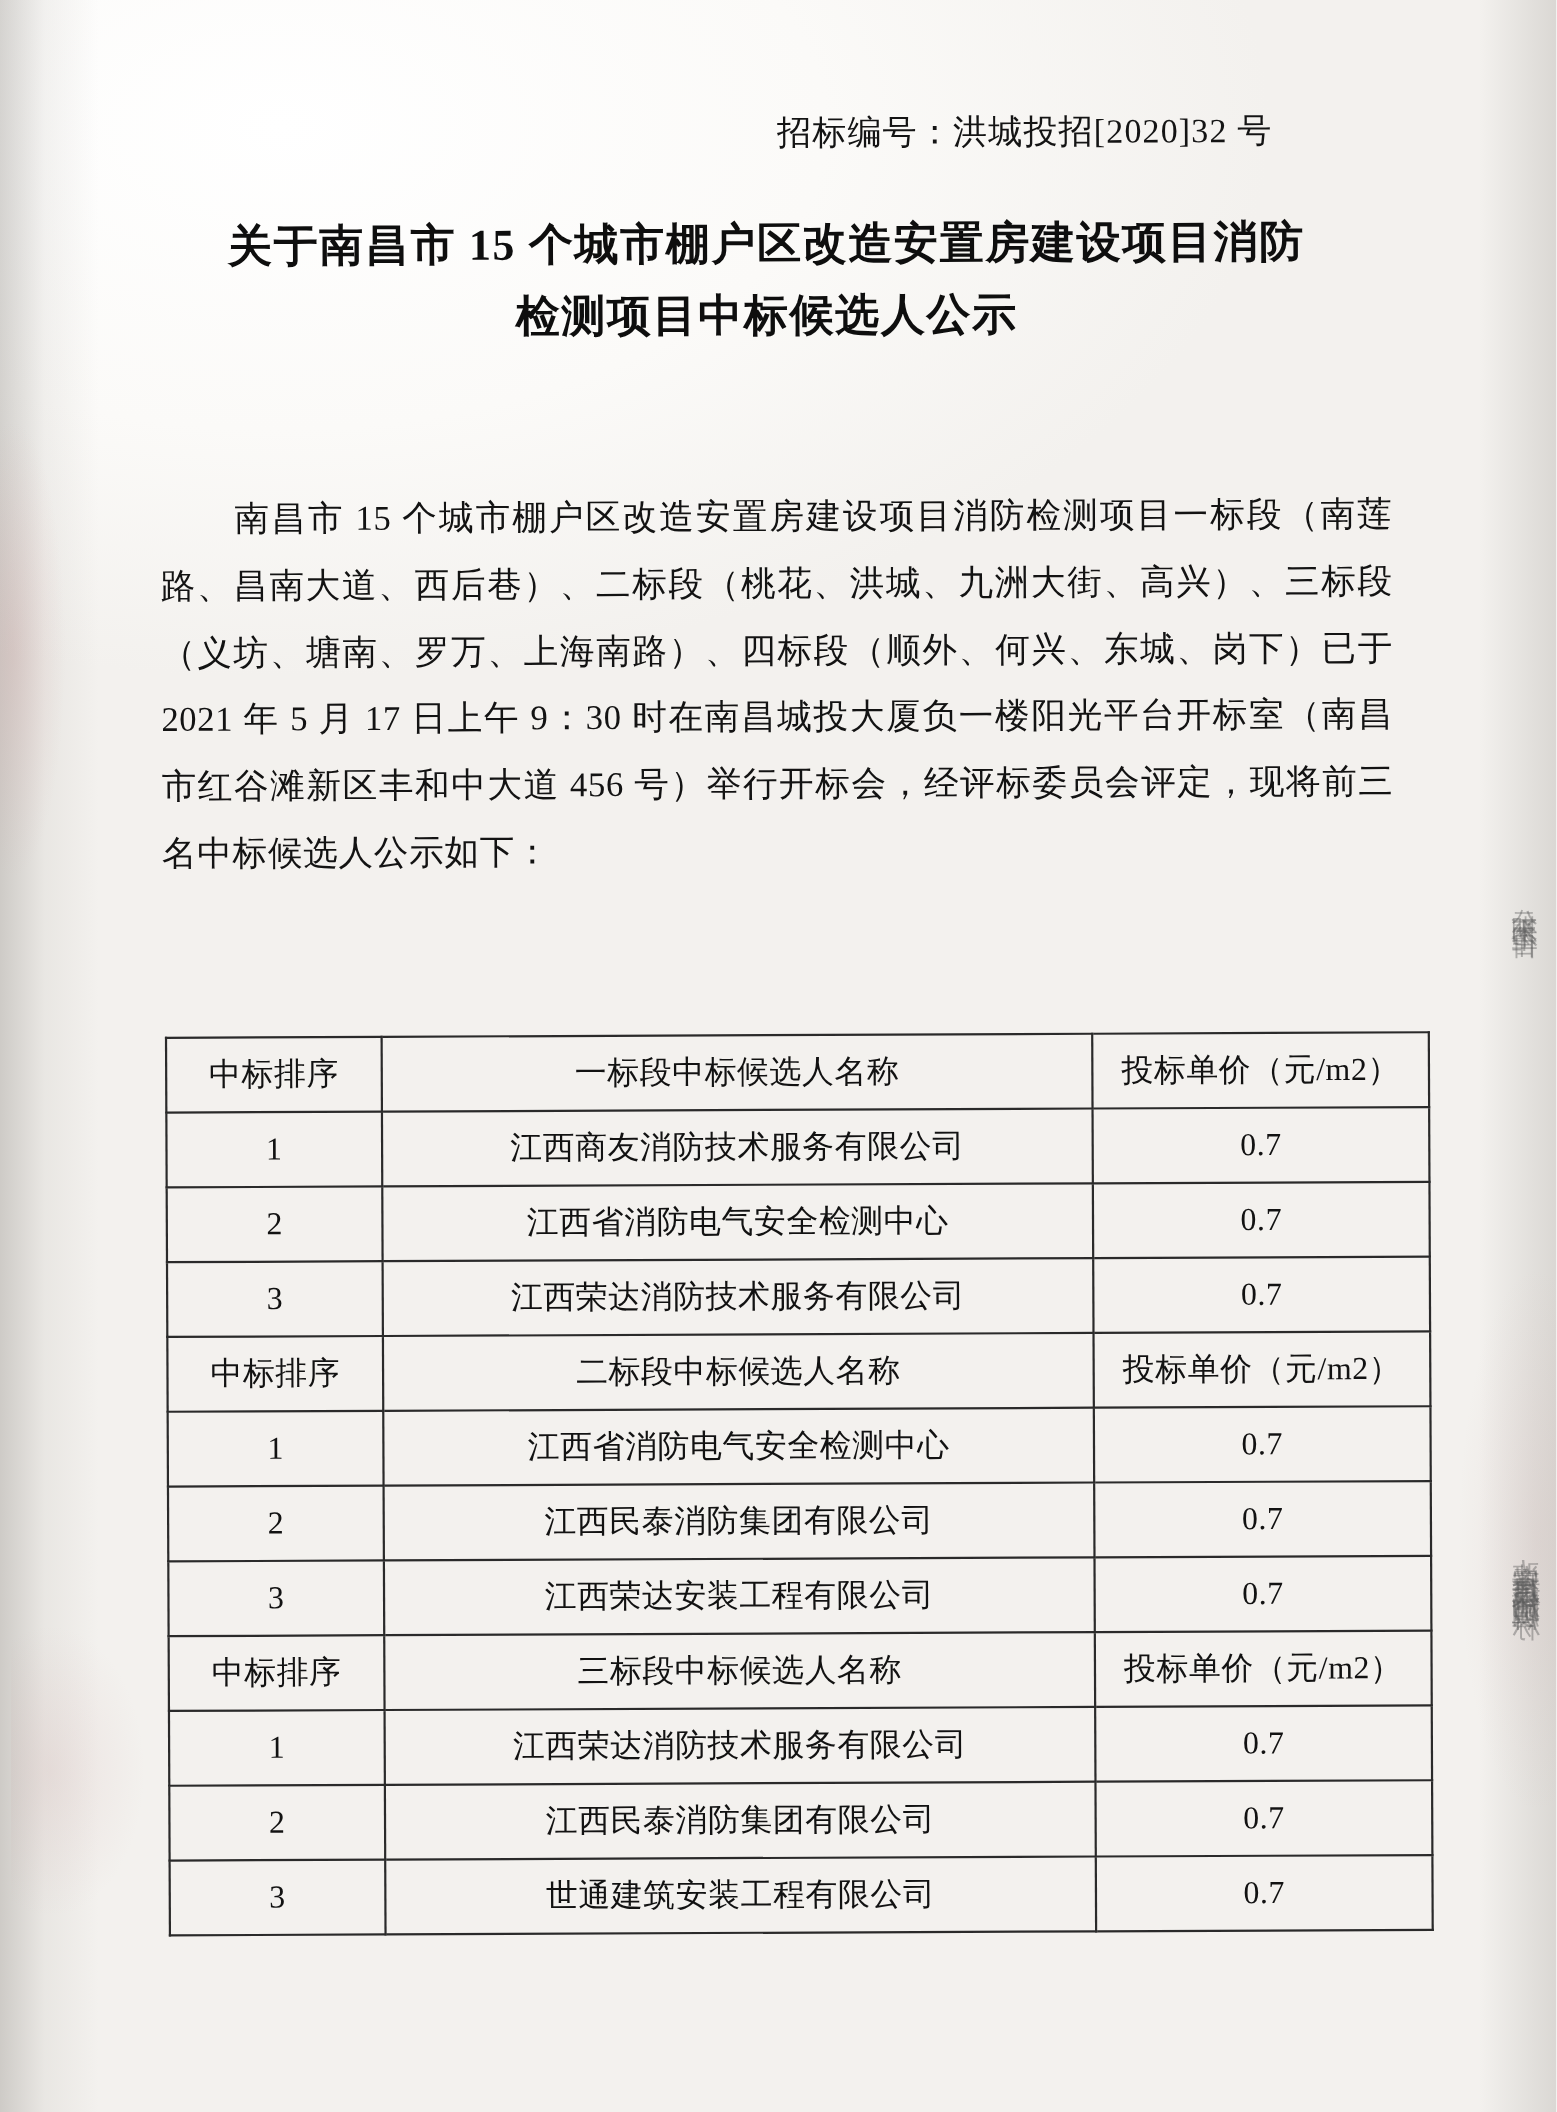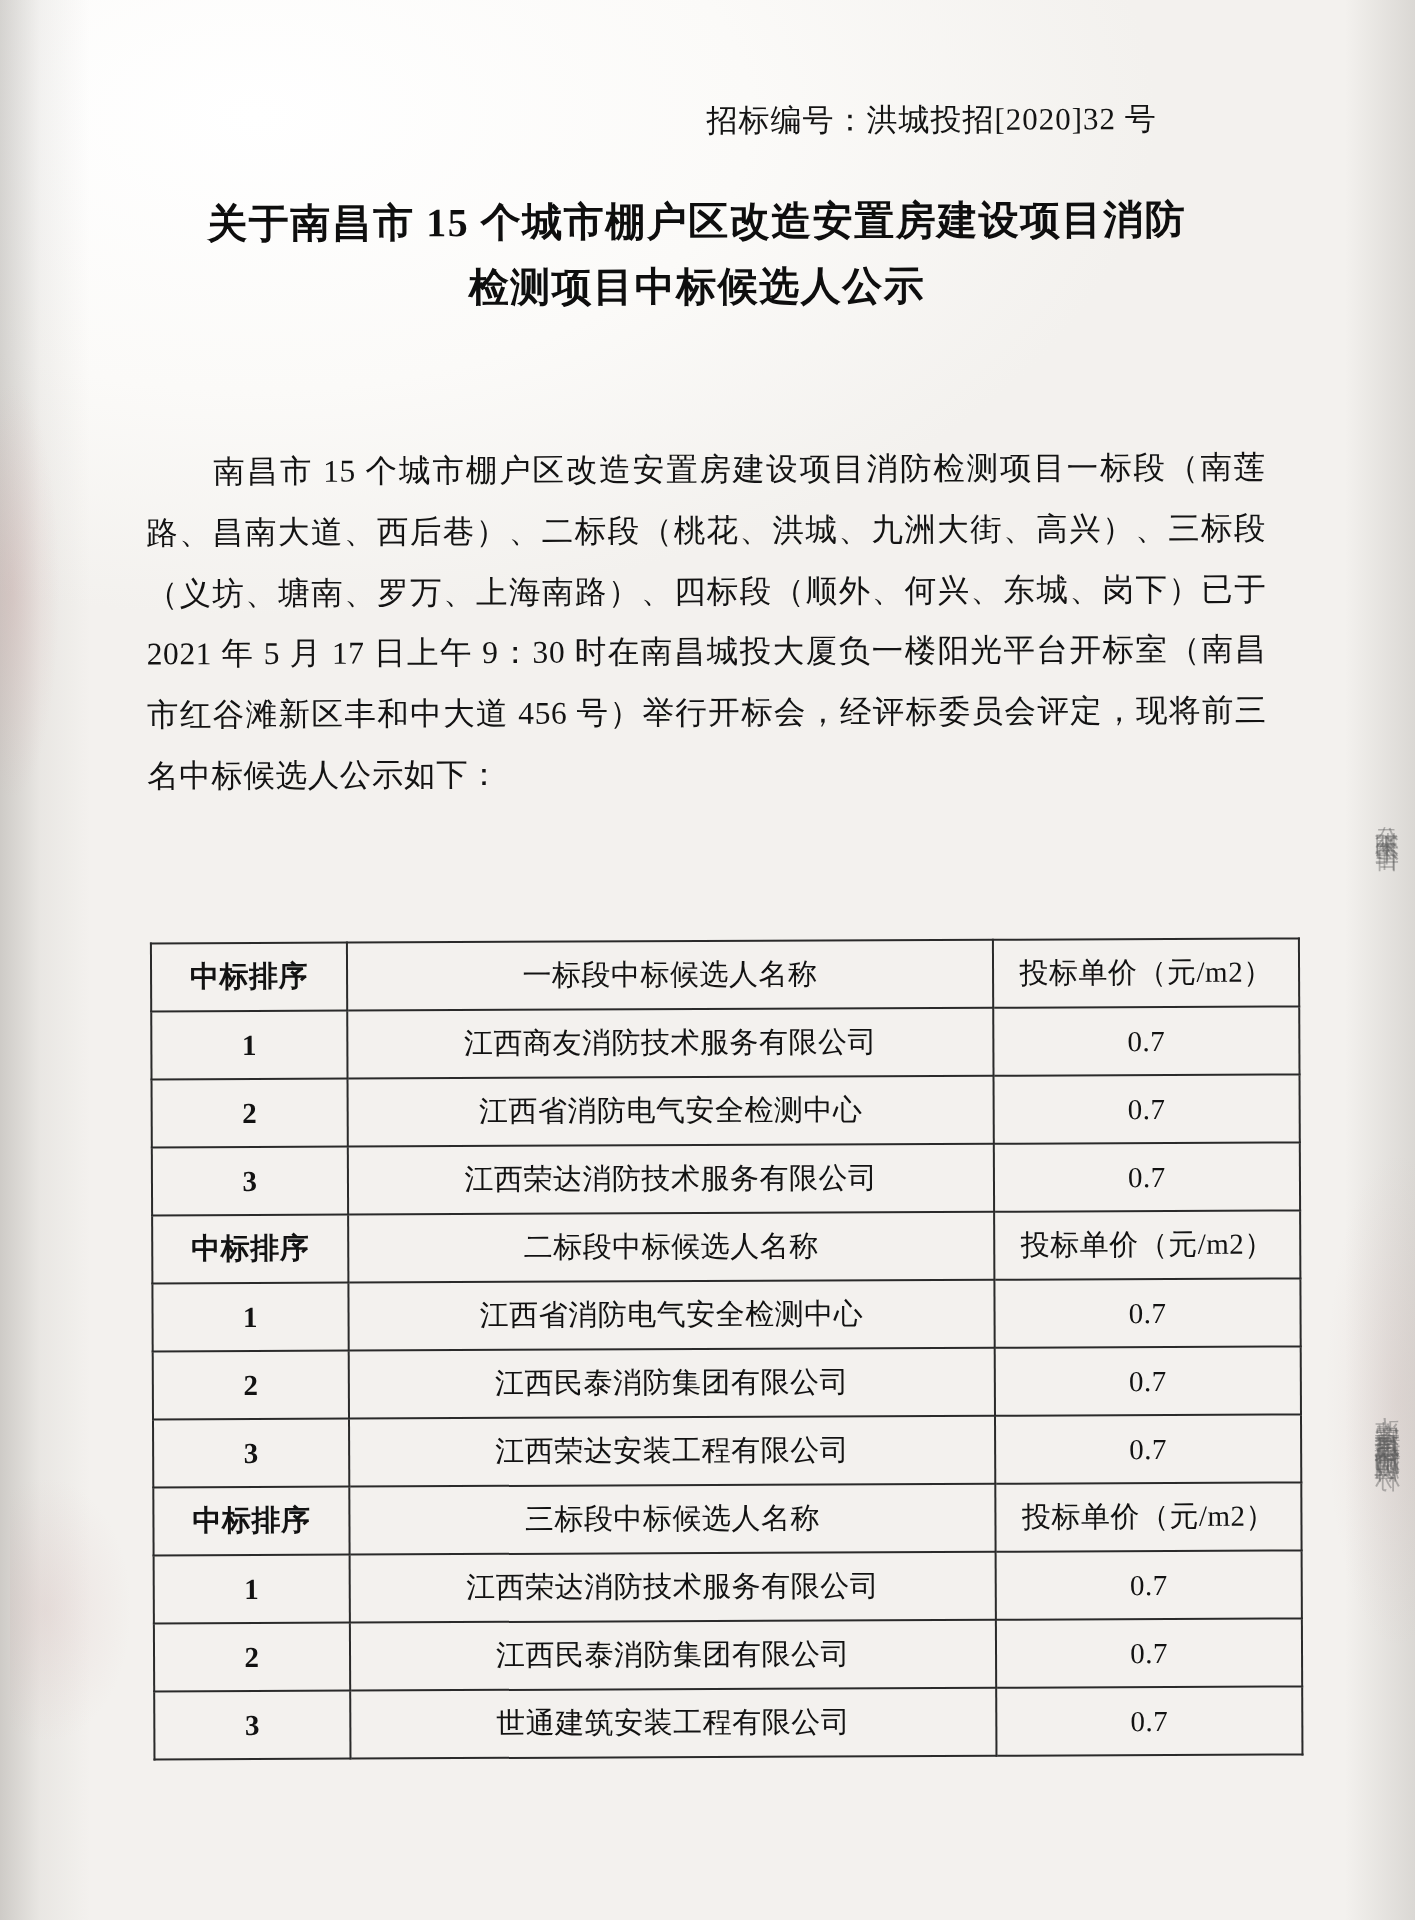--- a/index.html
+++ b/index.html
@@ -120,21 +120,21 @@
   .bid-table td {
     border: 2px solid #2a2a2a;
     height: 66px;
     text-align: center;
     vertical-align: middle;
     font-size: 29px;
     letter-spacing: 0.5px;
     color: #121212;
     padding: 0 4px;
   }
-  .bid-table td.c-rank { width: 186px; font-weight: bold; }
+  .bid-table td.c-rank { width: 186px; }
   .bid-table td.c-name { width: 636px; }
   .bid-table td.c-price { width: 296px; }
   .bid-table tr.hdr td {
     font-size: 29px;
   }
 
   
   .bleed {
     position: absolute;
     right: 14px;

